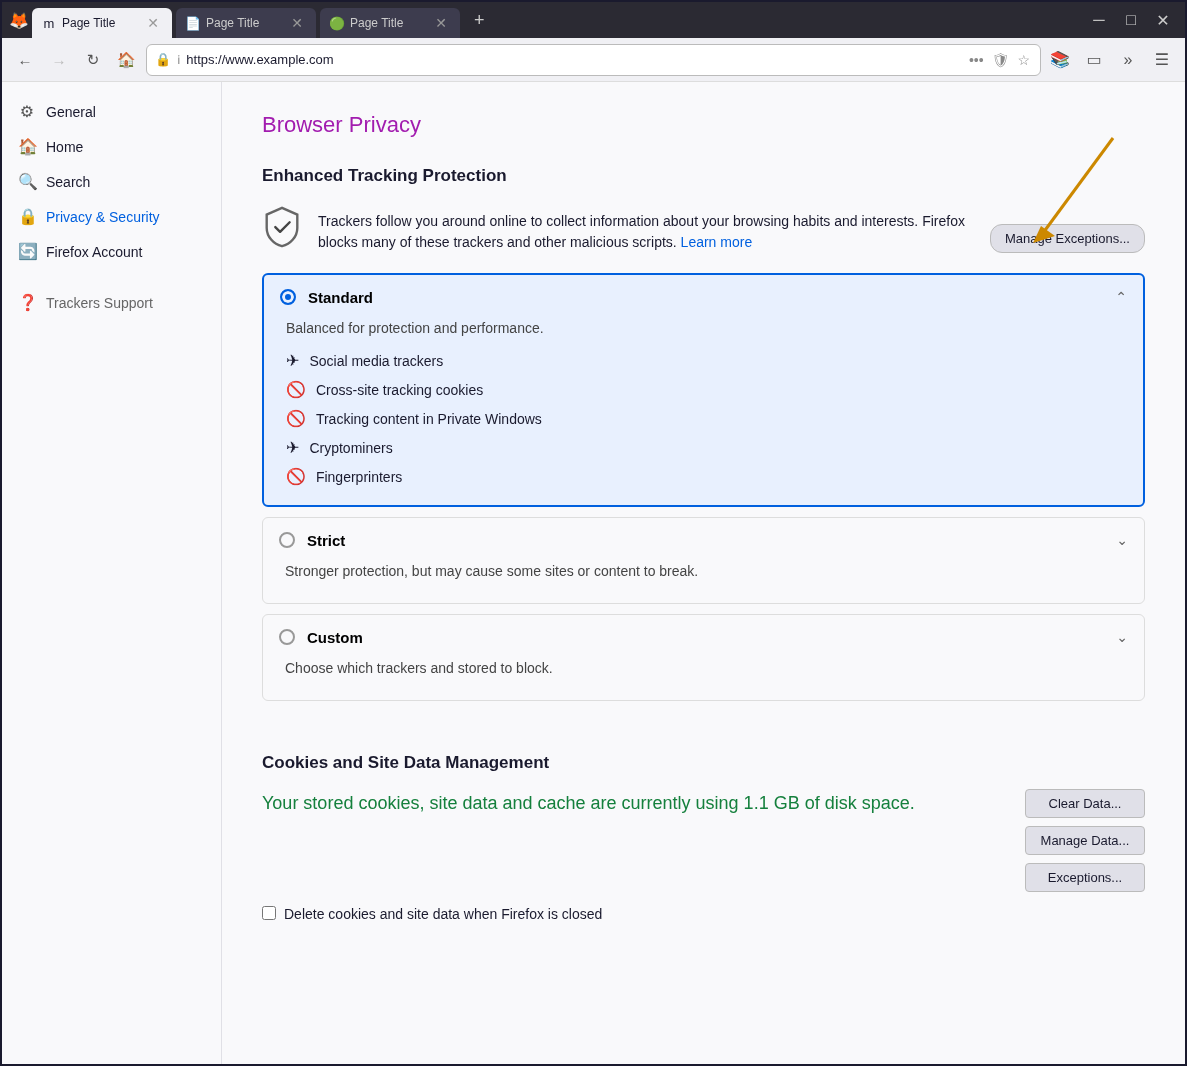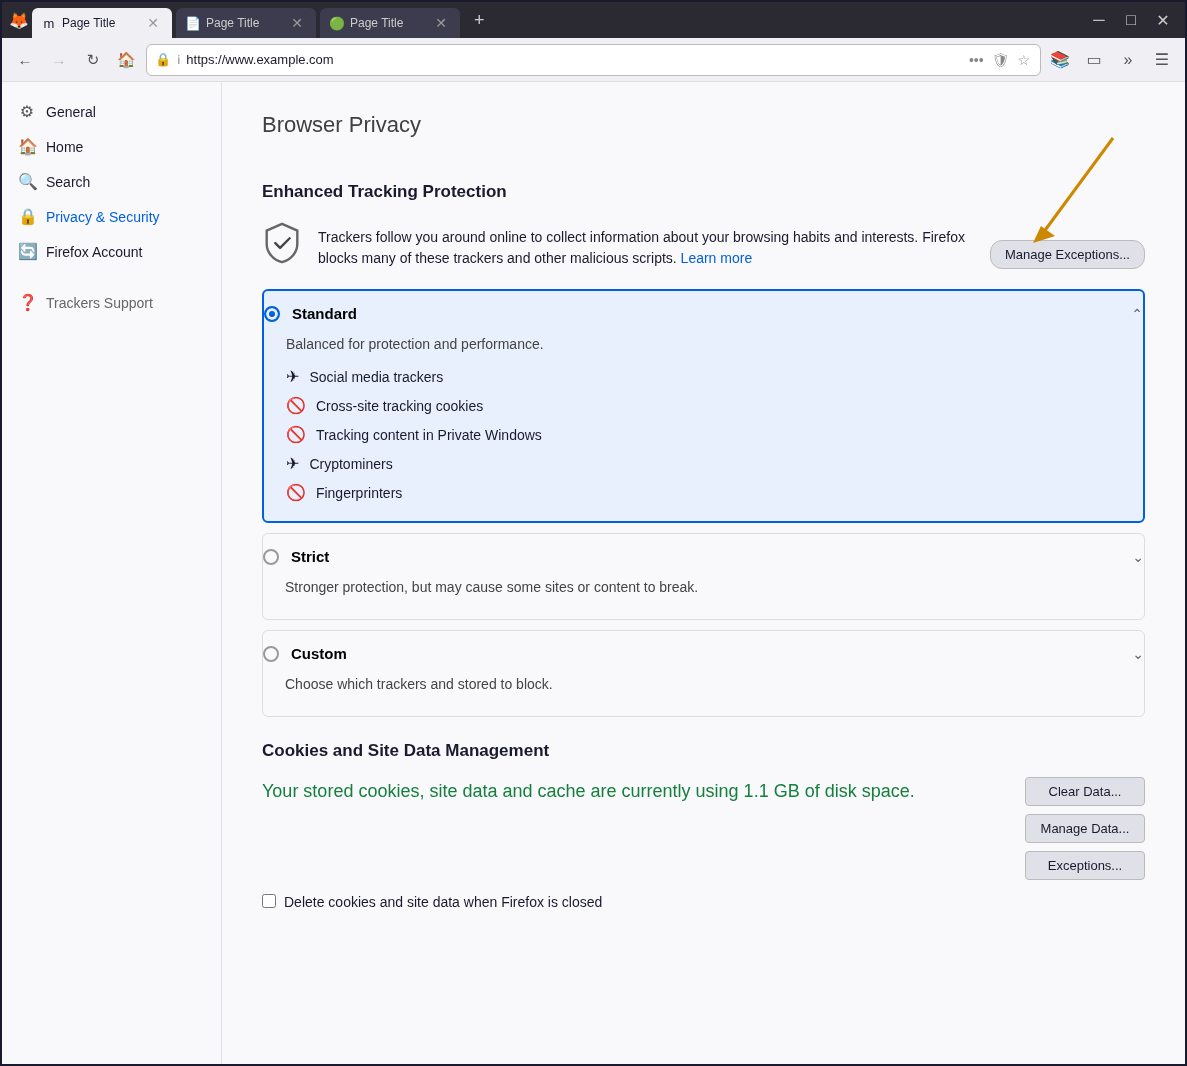--- a/index.html
+++ b/index.html
@@ -43,38 +43,38 @@
     .sidebar-item { display: flex; align-items: center; gap: 10px; padding: 8px 16px; cursor: pointer; color: #1a1a2e; font-size: 14px; border-radius: 0; }
     .sidebar-item.active { color: #0060df; font-weight: 500; }
     .sidebar-item.active .sidebar-icon { color: #0060df; }
     .sidebar-icon { font-size: 16px; color: #555; width: 18px; text-align: center; }
     .sidebar-label { font-size: 14px; }
     .sidebar-divider { height: 16px; }
     .sidebar-support { display: flex; align-items: center; gap: 10px; padding: 8px 16px; color: #666; font-size: 14px; cursor: pointer; }
 
     
     .content { flex: 1; overflow-y: auto; padding: 30px 40px; background: #f9f9fb; }
-    .page-title { font-size: 22px; font-weight: 400; color: #404040; margin-bottom: 44px; }
+    .page-title { font-size: 22px; font-weight: 400; color: #a21caf; margin-bottom: 28px; }
 
     
     .section-title { font-size: 17px; font-weight: 600; color: #1a1a2e; margin-bottom: 16px; }
-    .section { margin-bottom: 24px; }
+    .section { margin-bottom: 52px; }
 
     
     .etp-row { display: flex; align-items: flex-end; gap: 16px; margin-bottom: 20px; }
     .shield-icon-wrap { flex-shrink: 0; margin-top: 4px; }
     .shield-svg { width: 40px; height: 44px; }
     .etp-text { flex: 1; font-size: 14px; color: #1a1a2e; line-height: 1.5; }
     .etp-text .learn-more { color: #0060df; text-decoration: none; cursor: pointer; }
     .manage-exceptions-btn { flex-shrink: 0; padding: 6px 14px; background: #e0e0e8; border: 1px solid #bbb; border-radius: 12px; cursor: pointer; font-size: 13px; color: #1a1a2e; white-space: nowrap; }
 
     
     .protection-option { border: 1px solid #ddd; border-radius: 6px; margin-bottom: 10px; overflow: hidden; }
     .protection-option.selected { border: 2px solid #0060df; background: #e8f0fe; }
-    .protection-header { display: flex; align-items: flex-end; padding: 14px 0; cursor: pointer; gap: 12px; }
+    .protection-header { display: flex; align-items: flex-start; padding: 14px 16px; cursor: pointer; gap: 12px; }
     .protection-header .radio { width: 16px; height: 16px; border-radius: 50%; border: 2px solid #999; flex-shrink: 0; }
     .protection-header .radio.checked { border-color: #0060df; background: #0060df; box-shadow: inset 0 0 0 3px #e8f0fe; }
     .protection-title { font-weight: 600; font-size: 15px; flex: 1; }
     .protection-chevron { color: #666; font-size: 14px; }
     .protection-body { padding: 0 16px 14px 22px; }
     .protection-desc { font-size: 14px; color: #444; margin-bottom: 10px; }
     .protection-items { list-style: none; }
     .protection-item { display: flex; align-items: center; gap: 10px; padding: 5px 0; font-size: 14px; color: #1a1a2e; }
     .item-icon { font-size: 16px; }
 

